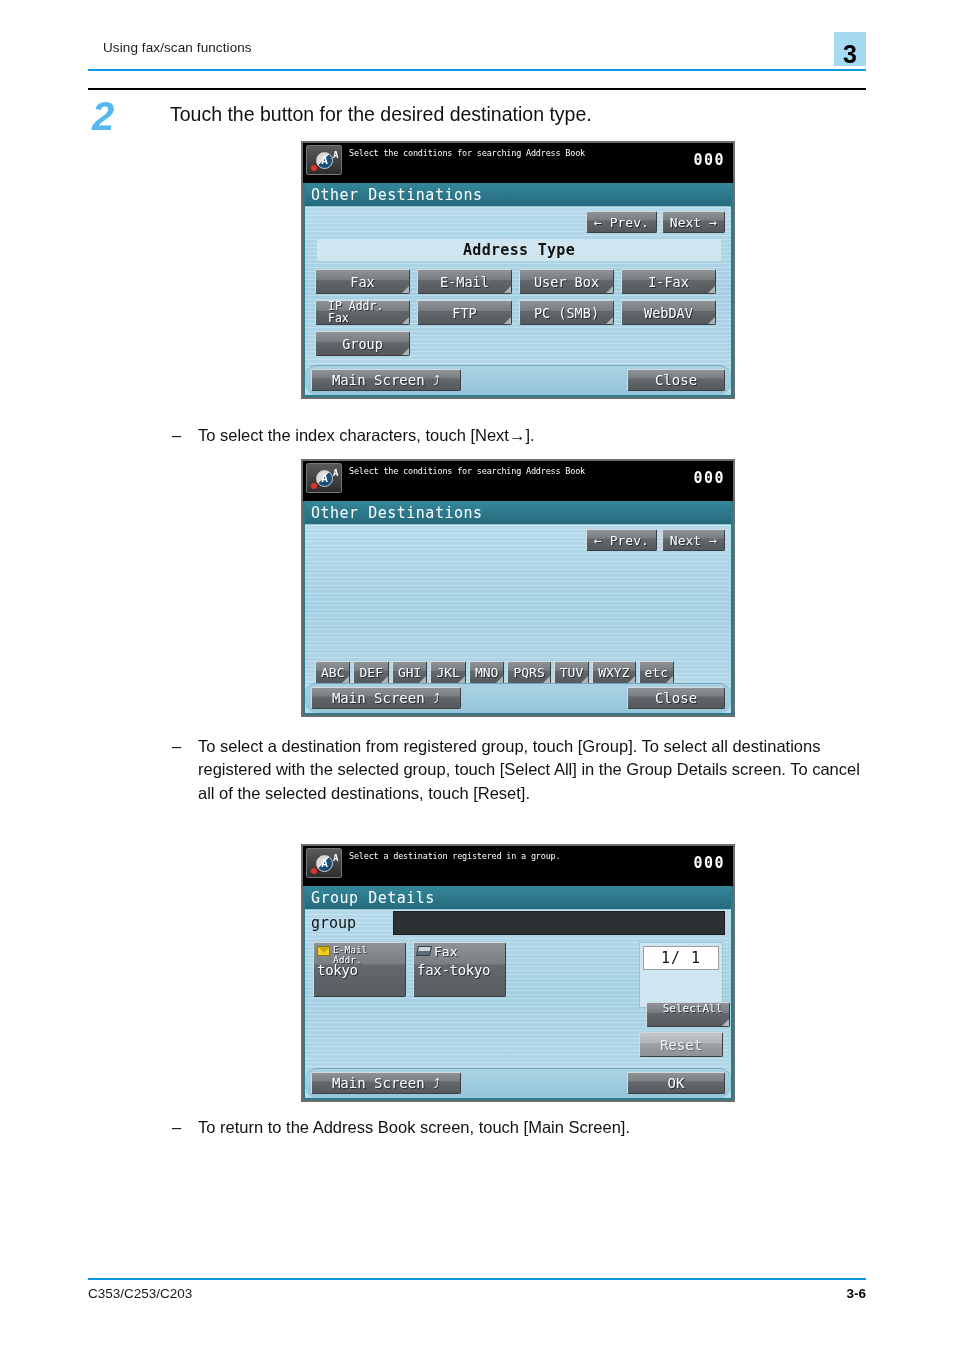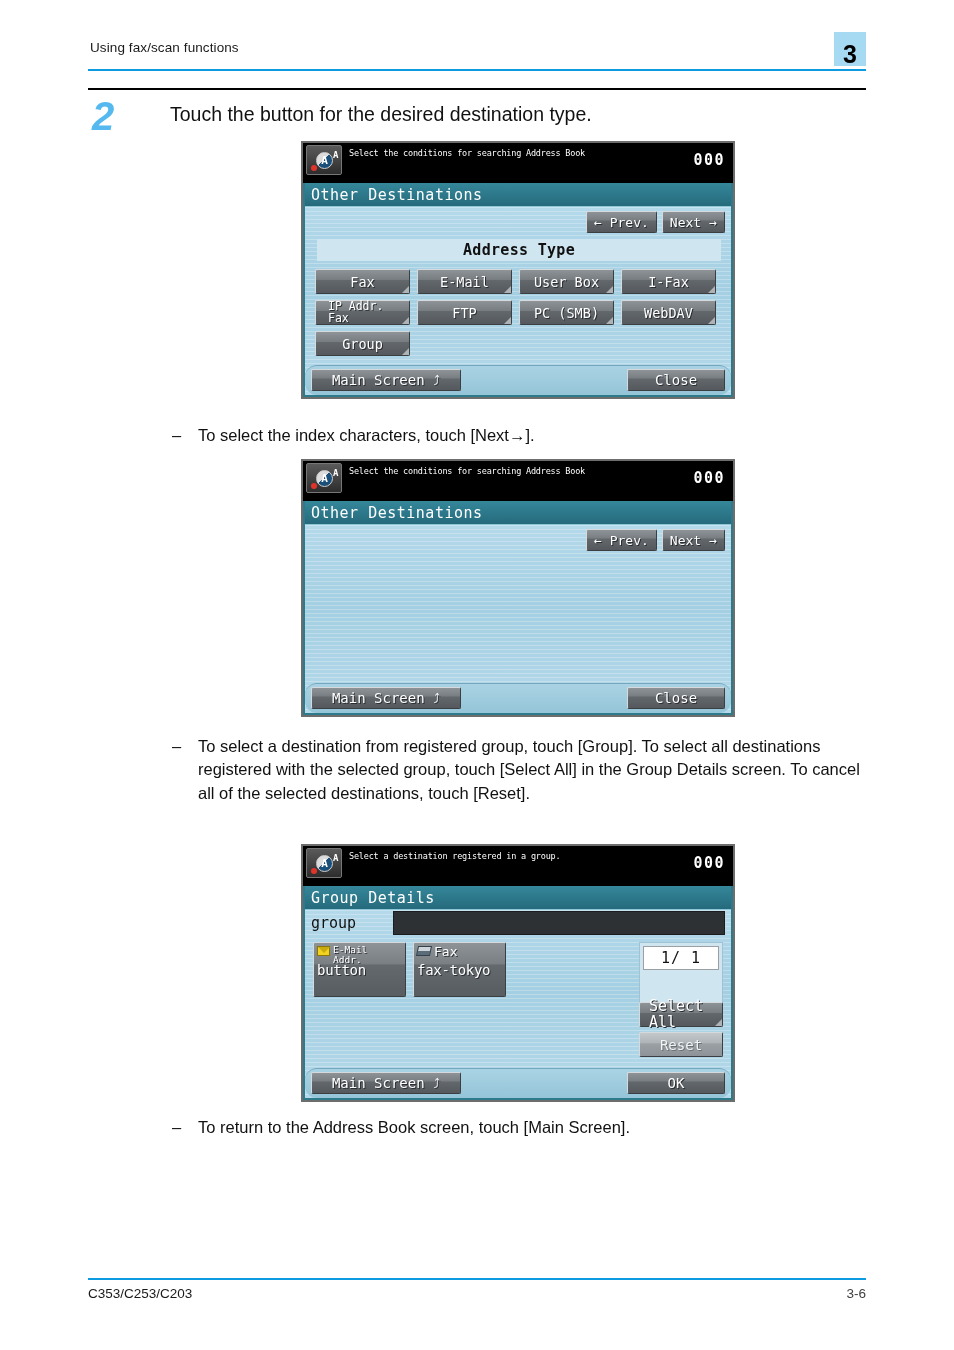--- a/index.html
+++ b/index.html
@@ -11,21 +11,21 @@
     color:#000;
     position:relative;
     overflow:hidden;
   }
 
   
   .page-header{
     position:absolute; left:88px; top:36px; width:778px; height:34px;
   }
   .page-header .hdr-text{
-    position:absolute; left:2px; top:4px;
+    position:absolute; left:15px; top:4px;
     font-size:13.5px; letter-spacing:.1px; color:#1a1a1a;
   }
   .chapter-tab{
     position:absolute; right:0; top:-4px;
     width:32px; height:34px; background:#a6d9f2;
     display:flex; align-items:flex-end; justify-content:center;
   }
   .chapter-tab span{
     font-size:25px; font-weight:bold; color:#000; line-height:1;
     transform:translateY(1px);
@@ -238,22 +238,22 @@
   .pagebox{
     position:absolute; right:8px; top:56px; width:84px; height:66px;
     background:#cfe6f1; border:1px solid #9dc3d4;
   }
   .pagebox .pg{
     margin:3px; height:24px; background:#fff; border:1px solid #9aa0a4;
     display:flex; align-items:center; justify-content:center;
     font-size:15px; color:#111; letter-spacing:1px;
   }
   .btn-selall{
-    position:absolute; right:8px; top:116px; width:84px; height:25px;
-    font-size:15px; flex-direction:column; line-height:1.02;
+    position:absolute; right:1px; top:116px; width:84px; height:25px;
+    font-size:11px; line-height:1.02;
     align-items:flex-start; padding-left:9px;
   }
   .btn-reset{
     position:absolute; right:8px; top:146px; width:84px; height:25px;
     font-size:14px;
   }
 
   
   .arr{ font-size:13px; line-height:1; }
 
@@ -261,21 +261,21 @@
   .foot-rule{
     position:absolute; left:88px; top:1278px; width:778px; height:2px;
     background:#0c9ae0;
   }
   .foot-left{
     position:absolute; left:88px; top:1286px;
     font-size:13.5px; color:#1a1a1a;
   }
   .foot-right{
     position:absolute; right:88px; top:1286px;
-    font-size:13.5px; color:#404040;
+    font-size:13.5px; color:#000000;font-weight:bold;
   }
 </style>
 </head>
 <body>
 
 <div class="page-header">
   <div class="hdr-text">Using fax/scan functions</div>
   <div class="chapter-tab">
     <span>3</span>
   </div>
@@ -366,20 +366,31 @@
         <span class="arr">←</span>
         <span>Prev.</span>
       </div>
       <div class="lb nofold">
         <span>Next</span>
         <span class="arr">→</span>
       </div>
     </div>
 
 
+    <div class="idxrow">
+      <div class="lb">ABC</div>
+      <div class="lb">DEF</div>
+      <div class="lb">GHI</div>
+      <div class="lb">JKL</div>
+      <div class="lb">MNO</div>
+      <div class="lb">PQRS</div>
+      <div class="lb">TUV</div>
+      <div class="lb">WXYZ</div>
+      <div class="lb">etc</div>
+    </div>
 
     <div class="footrow">
       <div class="lb main nofold">
         <span>Main Screen</span>
         <span class="arr">⤴</span>
       </div>
       <div class="lb right nofold">Close</div>
     </div>
   </div>
 </div>
@@ -409,21 +420,21 @@
 
     <div class="dest-tiles">
       <div class="tile">
         <div class="thead">
           <span class="ico-mail"></span>
           <span>
             <span>E-Mail</span><br>
             <span>Addr.</span>
           </span>
         </div>
-        <div class="tname">button</div>
+        <div class="tname">tokyo</div>
       </div>
       <div class="tile">
         <div class="thead">
           <span class="ico-fax"></span>
           <span>
             <span style="font-size:13px;">Fax</span>
           </span>
         </div>
         <div class="tname">fax-tokyo</div>
       </div>

